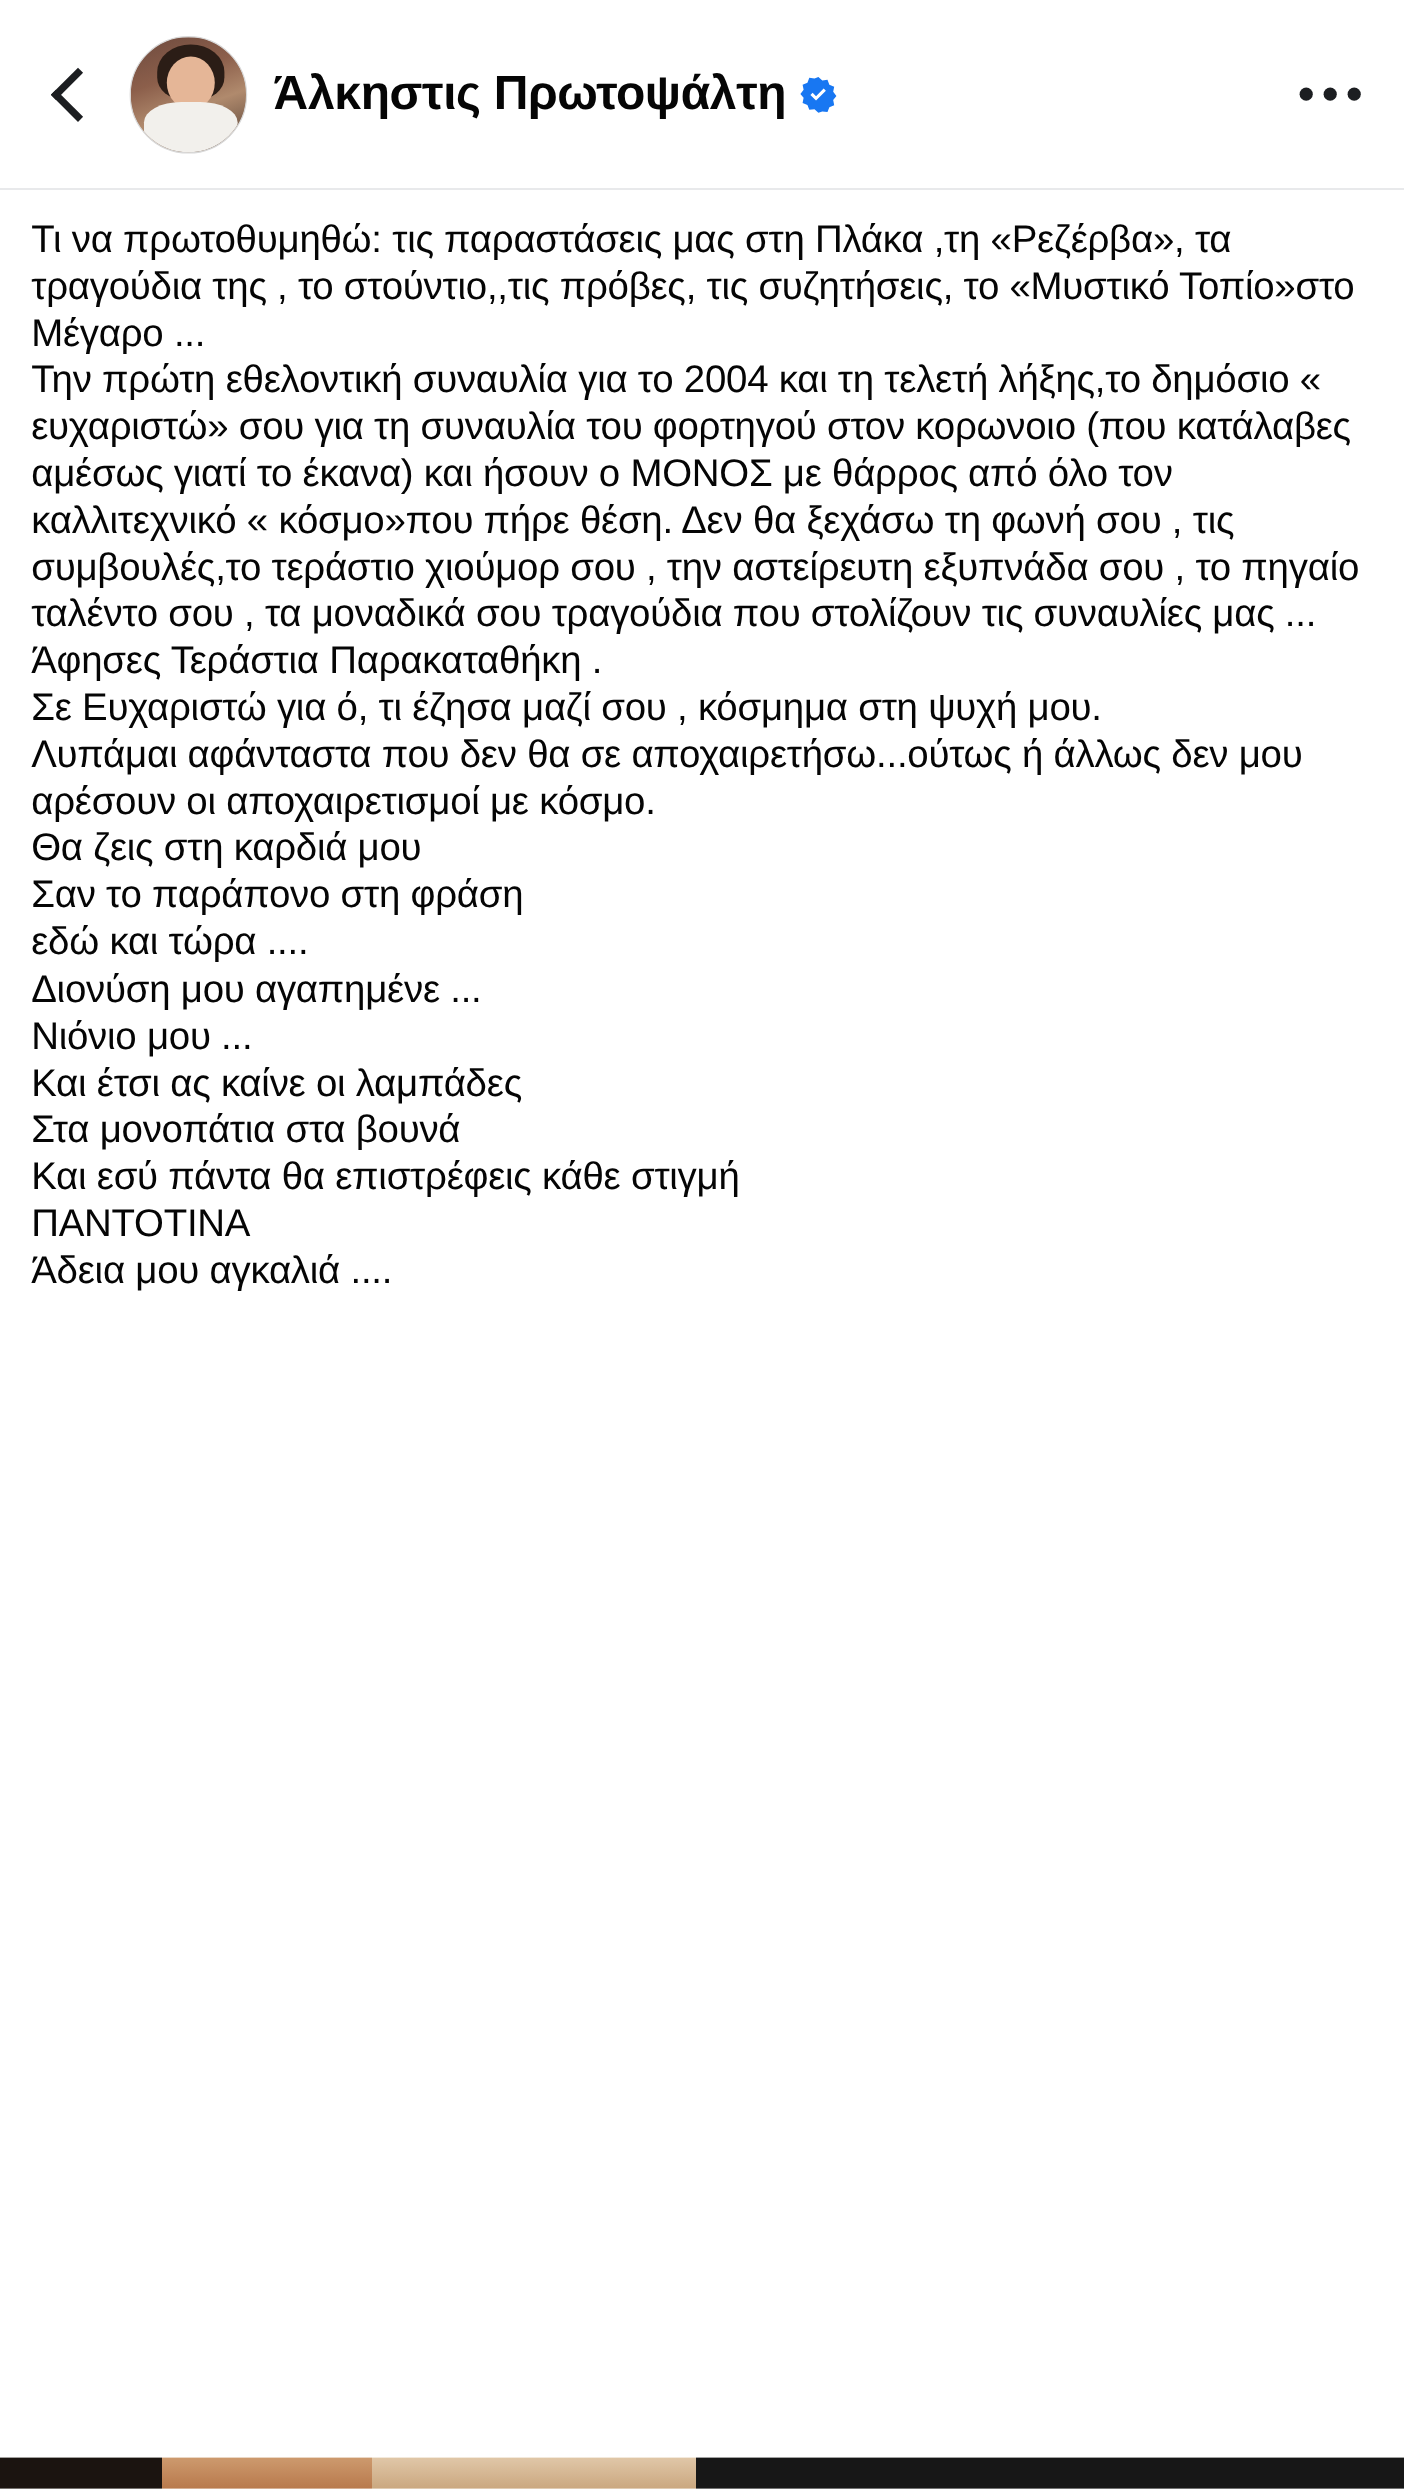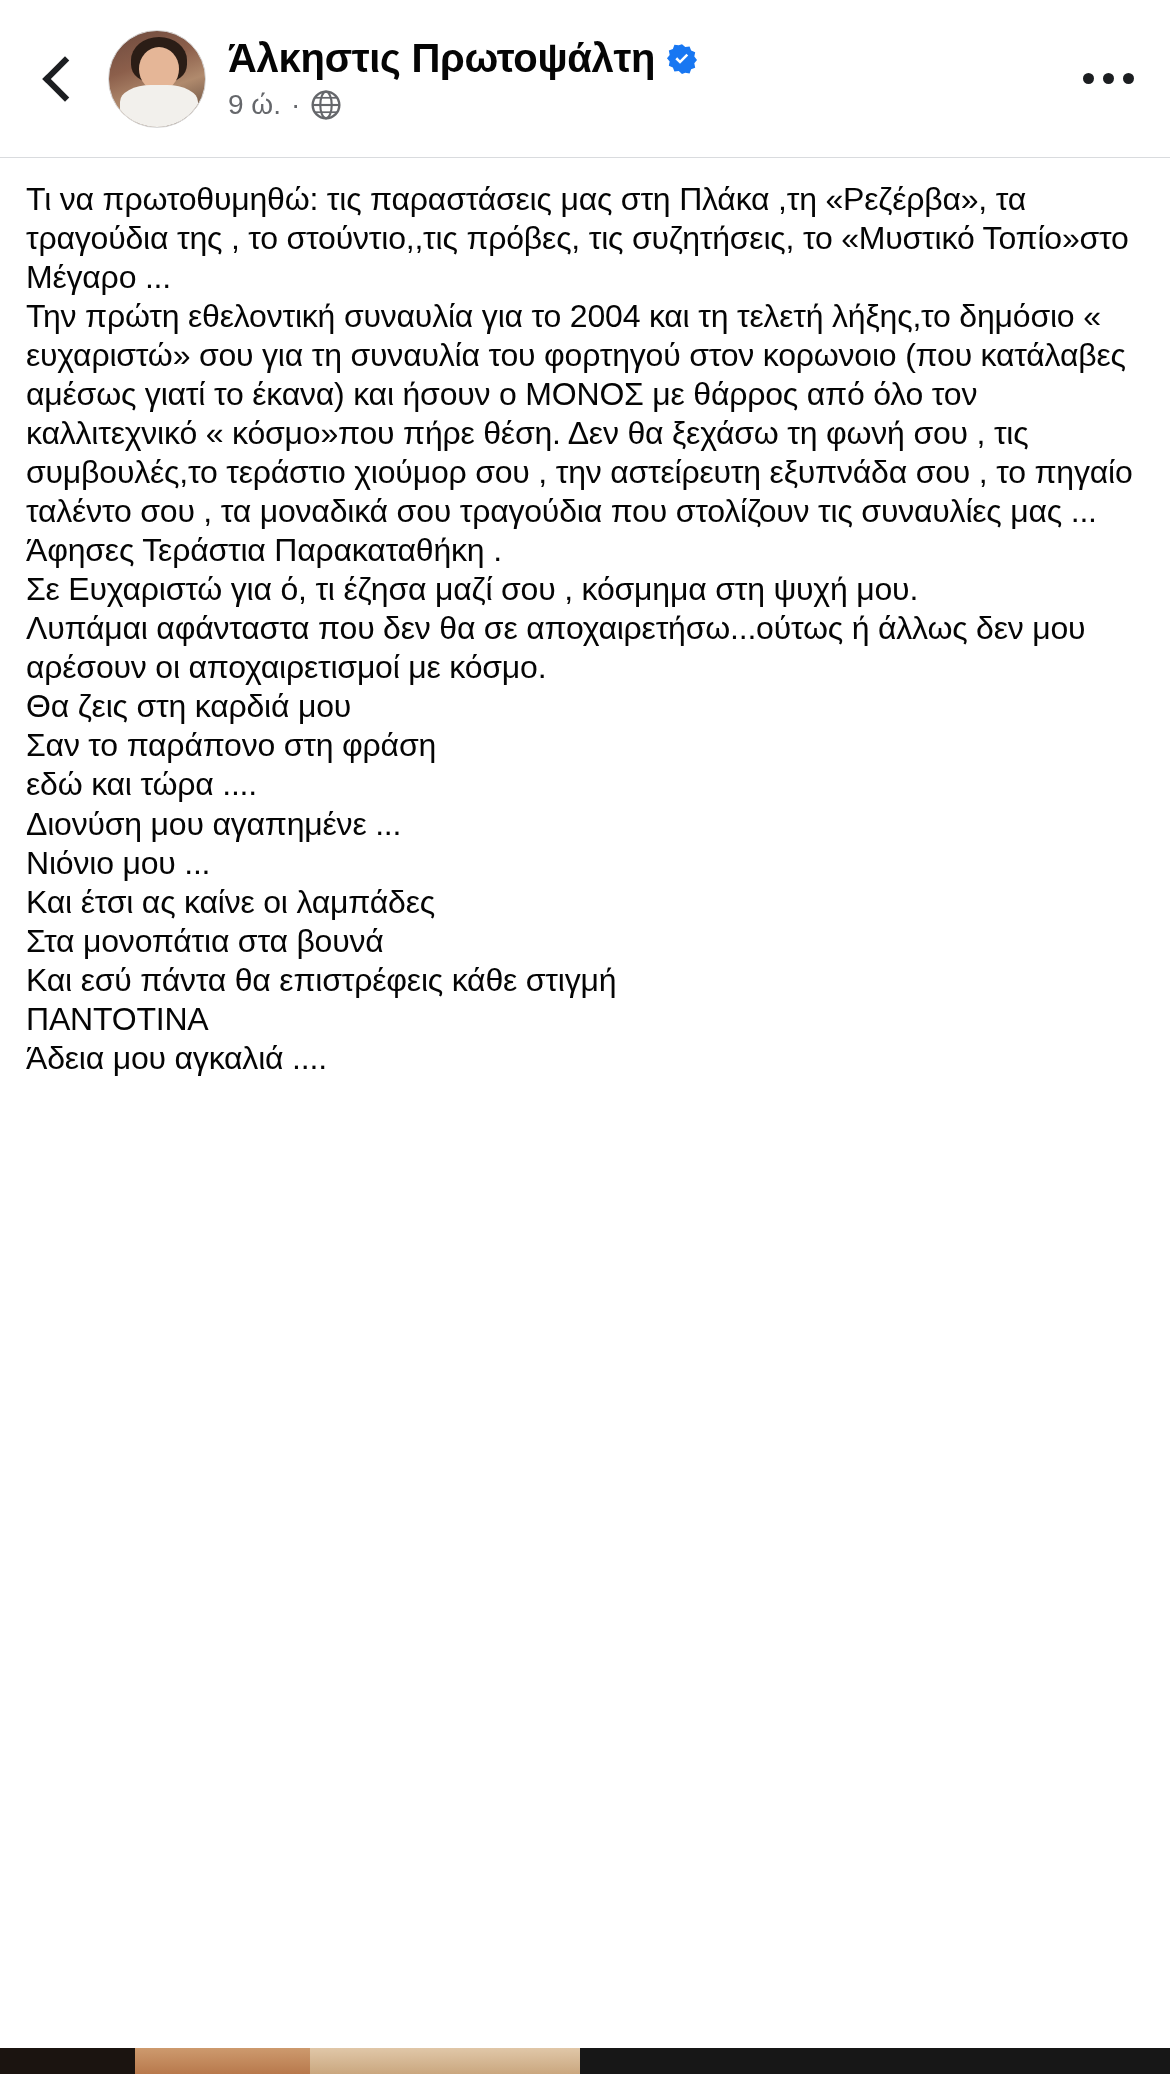--- a/index.html
+++ b/index.html
@@ -219,33 +219,20 @@
       <span class="av-body"></span>
     </div>
 
     <div class="name-block">
       <div class="name-row">
         <span class="page-name">Άλκηστις Πρωτοψάλτη</span>
         <span class="verified">
           <svg viewBox="0 0 24 24" width="34" height="34" aria-hidden="true">
             <path fill="#1877F2" d="M12 1.5l2.3 2.05 3.05-.4 1.1 2.9 2.85 1.2-.6 3.02 1.9 2.4-1.9 2.4.6 3.02-2.85 1.2-1.1 2.9-3.05-.4L12 22.5l-2.3-2.05-3.05.4-1.1-2.9-2.85-1.2.6-3.02L1.4 11.5l1.9-2.4-.6-3.02 2.85-1.2 1.1-2.9 3.05.4z"></path>
             <path fill="#ffffff" d="M10.6 15.4L7.3 12.1l1.3-1.3 2 2 4.5-4.5 1.3 1.3z"></path>
-          </svg>
-        </span>
-      </div>
-      <div class="meta-row">
-        <span class="meta-time">9 ώ.</span>
-        <span class="meta-dot">·</span>
-        <span class="globe-icon">
-          <svg viewBox="0 0 24 24" width="32" height="32" aria-hidden="true">
-            <circle cx="12" cy="12" r="10" fill="none" stroke="#65676B" stroke-width="1.8"></circle>
-            <ellipse cx="12" cy="12" rx="4.3" ry="10" fill="none" stroke="#65676B" stroke-width="1.6"></ellipse>
-            <line x1="2" y1="12" x2="22" y2="12" stroke="#65676B" stroke-width="1.6"></line>
-            <line x1="3.6" y1="6.6" x2="20.4" y2="6.6" stroke="#65676B" stroke-width="1.3"></line>
-            <line x1="3.6" y1="17.4" x2="20.4" y2="17.4" stroke="#65676B" stroke-width="1.3"></line>
           </svg>
         </span>
       </div>
     </div>
 
     <div class="menu-button">
       <span class="dots">
         <i></i>
           <i></i>
           <i></i>

